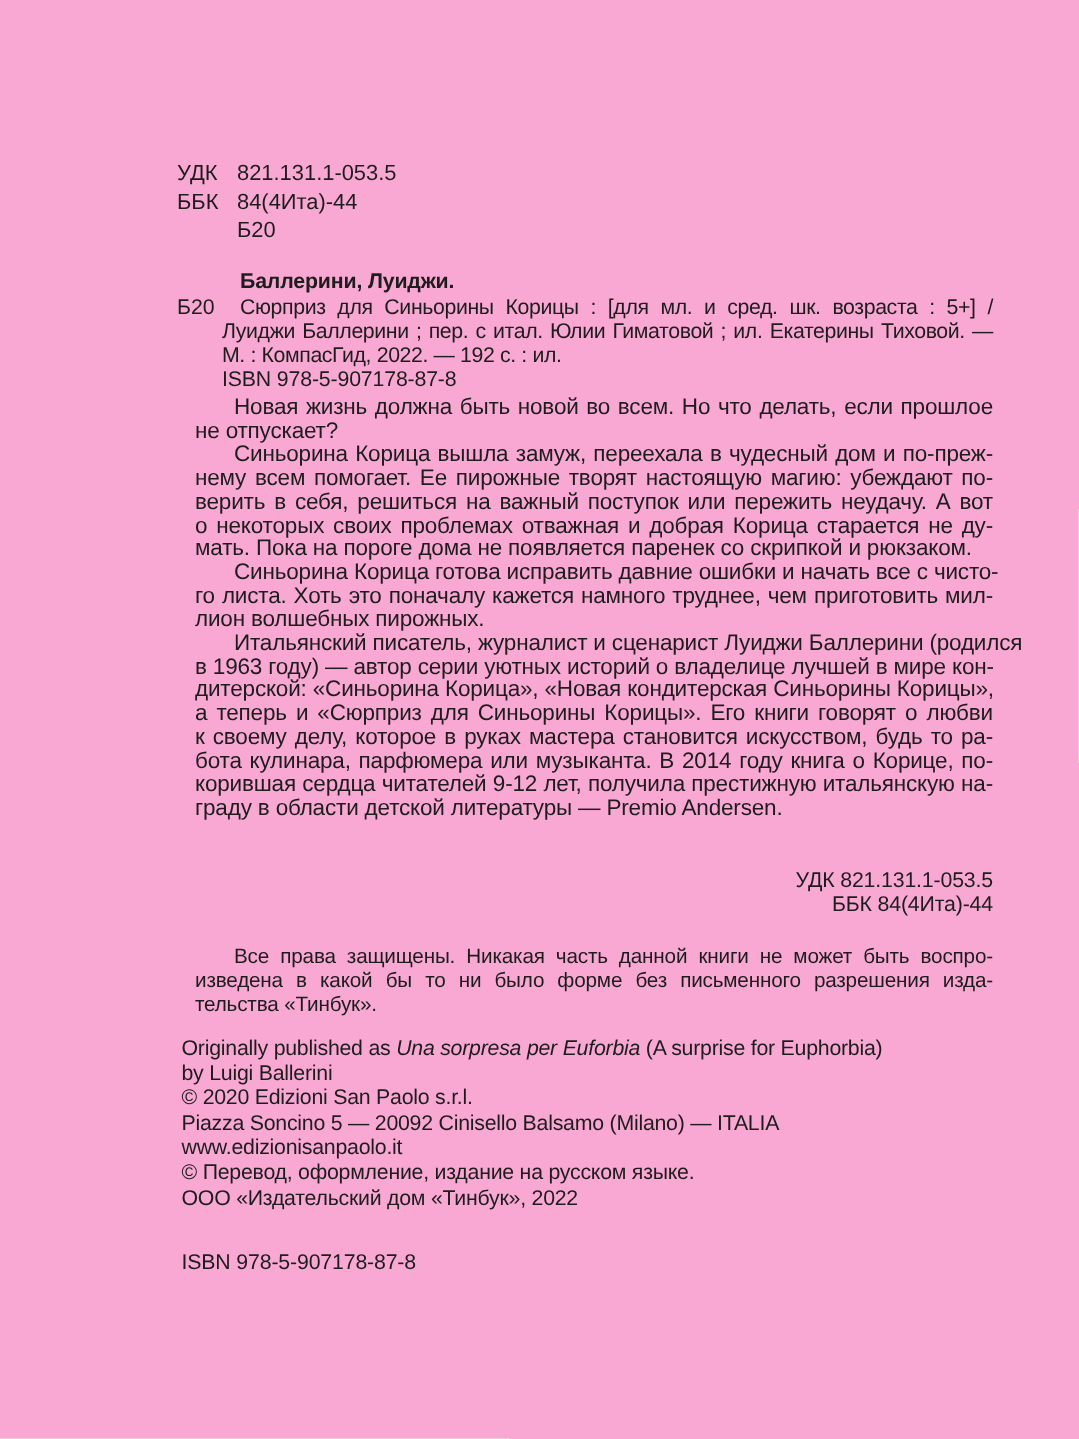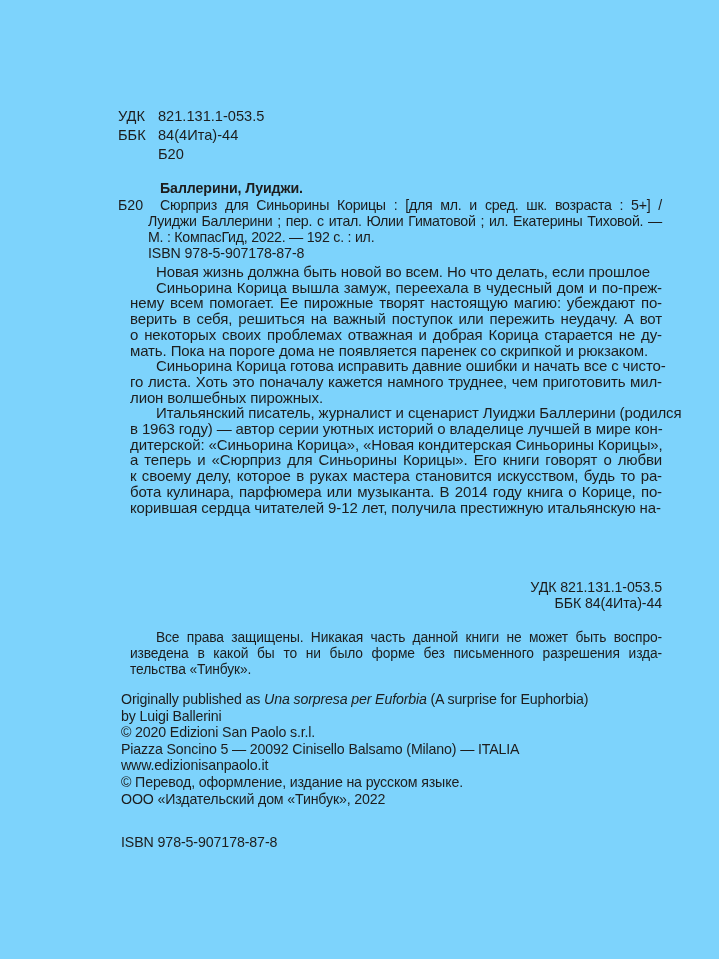--- a/index.html
+++ b/index.html
@@ -1,21 +1,21 @@
 <!DOCTYPE html>
 <html><head>
 <meta charset="utf-8">
 <style>
   html, body { margin: 0; padding: 0; background: #e8e8e8; }
   .page {
     position: relative;
     width: 719px;
     height: 959px;
     margin: 0 auto;
-    background: #7dd3fc;
+    background: #f9a8d4;
     color: #1d1d1d;
     font-family: "Liberation Sans", "DejaVu Sans", sans-serif;
     overflow: hidden;
   }
 
   
   .top-class { position: absolute; left: 118px; top: 107px; font-size: 14.6px; line-height: 19px; }
   .class-row .cl-label { display: inline-block; width: 40px; }
 
   
@@ -68,20 +68,21 @@
   <div class="bib">
       <div class="jline">Сюрприз для Синьорины Корицы : [для мл. и сред. шк. возраста : 5+] /</div>
       <div class="jline">Луиджи Баллерини ; пер. с итал. Юлии Гиматовой ; ил. Екатерины Тиховой. —</div>
       <div class="jline">М. : КомпасГид, 2022. — 192 с. : ил.</div>
     </div>
   <div class="isbn-top">ISBN 978-5-907178-87-8</div>
 
   <div class="annotation">
     <div class="para">
         <div class="jline">Новая жизнь должна быть новой во всем. Но что делать, если прошлое</div>
+        <div class="jline">не отпускает?</div>
       </div>
     <div class="para">
         <div class="jline">Синьорина Корица вышла замуж, переехала в чудесный дом и по-преж-</div>
         <div class="jline">нему всем помогает. Ее пирожные творят настоящую магию: убеждают по-</div>
         <div class="jline">верить в себя, решиться на важный поступок или пережить неудачу. А вот</div>
         <div class="jline">о некоторых своих проблемах отважная и добрая Корица старается не ду-</div>
         <div class="jline">мать. Пока на пороге дома не появляется паренек со скрипкой и рюкзаком.</div>
       </div>
     <div class="para">
         <div class="jline">Синьорина Корица готова исправить давние ошибки и начать все с чисто-</div>
@@ -89,20 +90,21 @@
         <div class="jline">лион волшебных пирожных.</div>
       </div>
     <div class="para">
         <div class="jline">Итальянский писатель, журналист и сценарист Луиджи Баллерини (родился</div>
         <div class="jline">в 1963 году) — автор серии уютных историй о владелице лучшей в мире кон-</div>
         <div class="jline">дитерской: «Синьорина Корица», «Новая кондитерская Синьорины Корицы»,</div>
         <div class="jline">а теперь и «Сюрприз для Синьорины Корицы». Его книги говорят о любви</div>
         <div class="jline">к своему делу, которое в руках мастера становится искусством, будь то ра-</div>
         <div class="jline">бота кулинара, парфюмера или музыканта. В 2014 году книга о Корице, по-</div>
         <div class="jline">корившая сердца читателей 9-12 лет, получила престижную итальянскую на-</div>
+        <div class="jline">граду в области детской литературы — Premio Andersen.</div>
       </div>
   </div>
 
   <div class="class-right">
       <div class="cr-line">УДК 821.131.1-053.5</div>
       <div class="cr-line">ББК 84(4Ита)-44</div>
     </div>
 
   <div class="rights">
       <div class="jline">Все права защищены. Никакая часть данной книги не может быть воспро-</div>

